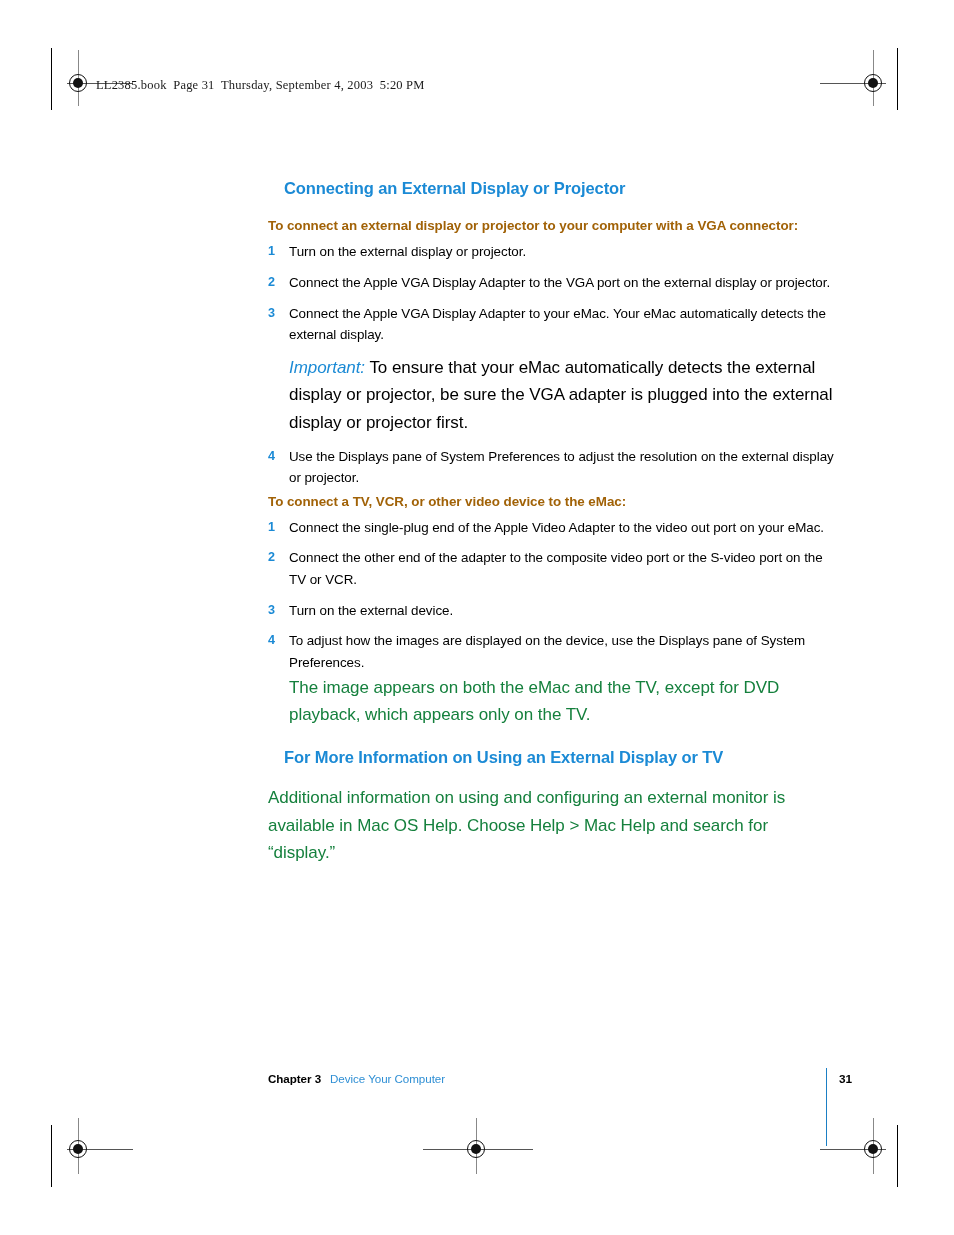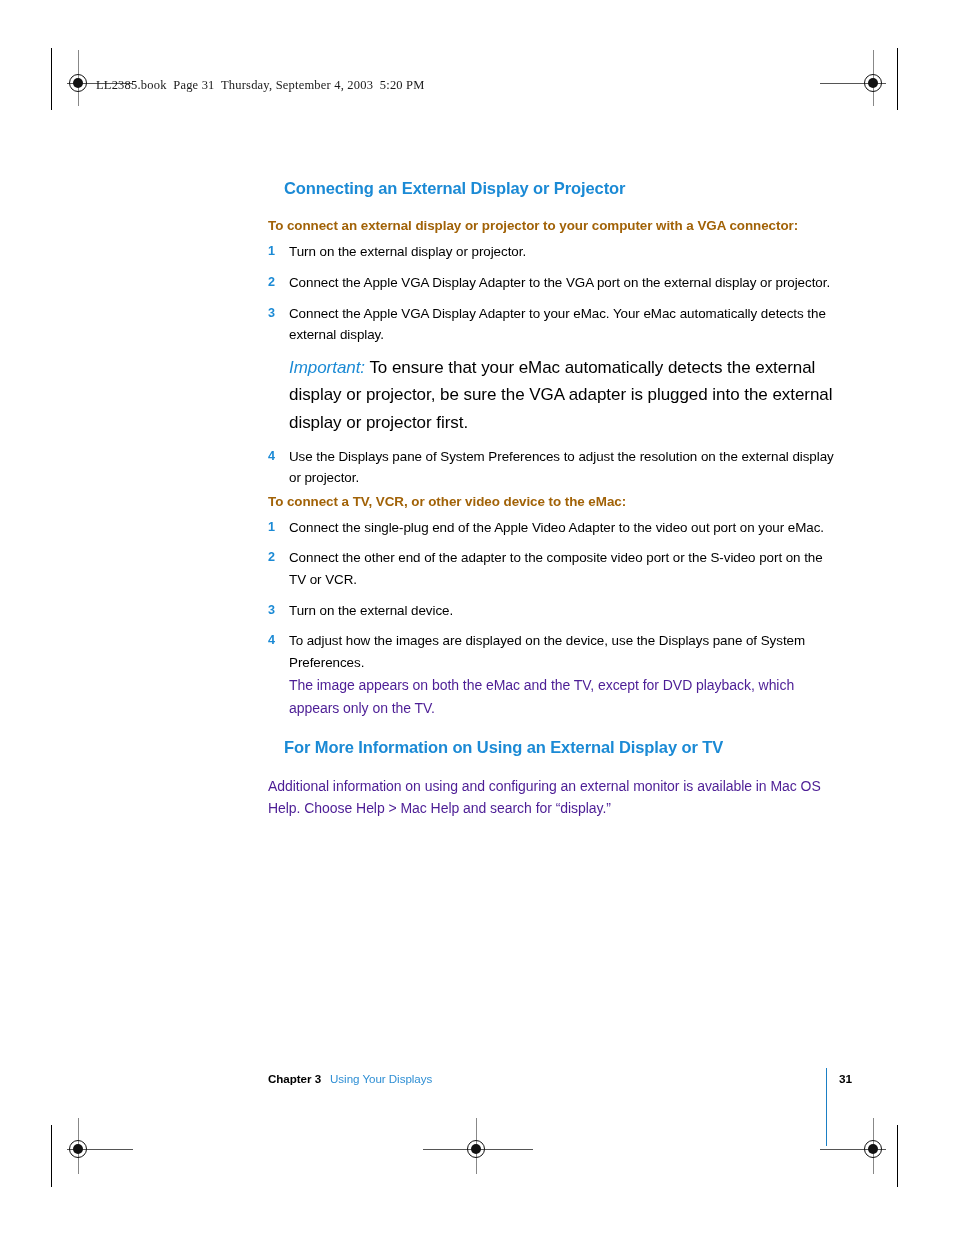--- a/index.html
+++ b/index.html
@@ -98,23 +98,23 @@
     margin: 2px 0 0 0;
     font-size: 13.4px;
     font-weight: bold;
     color: #a16207;
     line-height: 1.62;
     letter-spacing: -0.05px;
   }
 
   p.body-para {
     margin: 0;
-    font-size: 14px;
-    line-height: 1.62;
-    color: #4c1d95;
+    font-size: 17px;
+    line-height: 1.62;
+    color: #15803d;
     letter-spacing: -0.05px;
   }
 
   ol.steps {
     list-style: none;
     margin: 0;
     padding: 0;
   }
   ol.steps > li {
     position: relative;
@@ -274,18 +274,18 @@
         <span>To adjust how the images are displayed on the device, use the Displays pane of System Preferences.</span>
         <p class="body-para tail-para">The image appears on both the eMac and the TV, except for DVD playback, which appears only on the TV.</p>
       </li>
     </ol>
 
     <h2 class="section-heading spaced">For More Information on Using an External Display or TV</h2>
     <p class="body-para">Additional information on using and configuring an external monitor is available in Mac OS Help. Choose Help &gt; Mac Help and search for “display.”</p>
   </div>
 
   <div class="footer">
-    <span class="chapter-label">Chapter 3</span><span class="chapter-title">Using Your Displays</span>
+    <span class="chapter-label">Chapter 3</span><span class="chapter-title">Device Your Computer</span>
   </div>
   <div class="footer-rule"></div>
   <div class="page-number">31</div>
 
 </div>
 
 </body></html>

